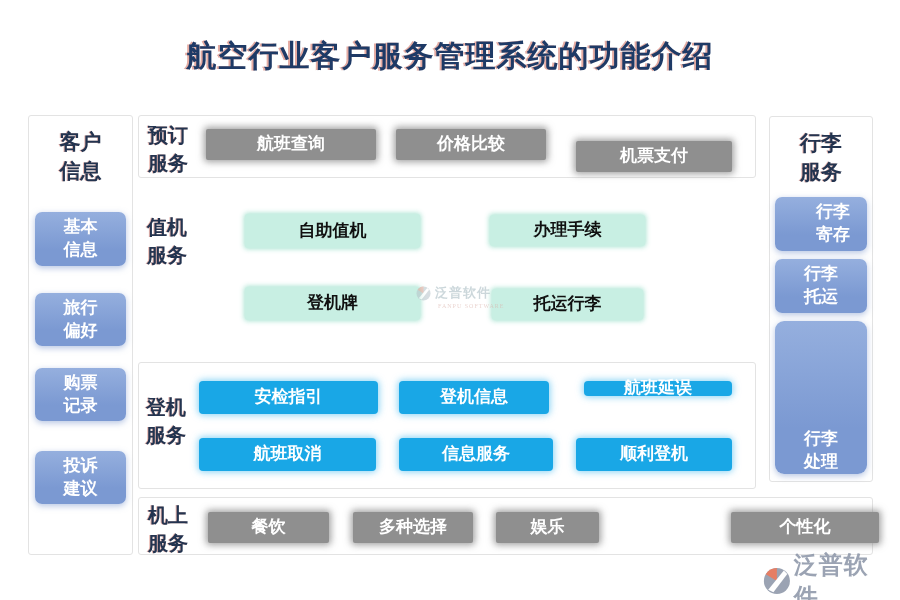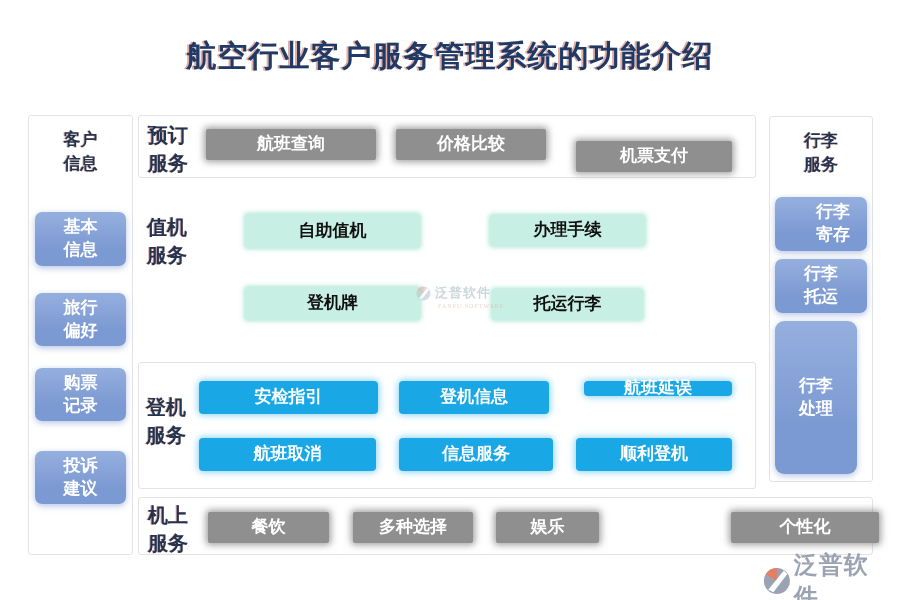--- a/index.html
+++ b/index.html
@@ -10,21 +10,21 @@
   }
   .title {
     position:absolute; left:0; top:36px; width:100%;
     text-align:center; font-size:30px; font-weight:bold; letter-spacing:1px;
     color:var(--c-title,#1e3a66);
     text-shadow:-2px 0 0 rgba(198,70,50,0.45);
   }
   .box { position:absolute; border:1px solid var(--c-border,#e3e3e3); border-radius:3px; background:#fff; }
   .noborder { position:absolute; }
   .panel-header {
-    margin-top:12px; text-align:center; font-size:17px; font-weight:bold;
+    margin-top:12px; text-align:center; font-size:21px; font-weight:bold;
     color:var(--c-label,#233450); line-height:1.4;
     text-shadow:-1px 0 0 rgba(198,70,50,0.4);
   }
   .sec-label {
     position:absolute; font-size:20px; font-weight:bold; color:var(--c-label,#233450);
     line-height:1.4; text-shadow:-1px 0 0 rgba(198,70,50,0.4);
   }
   .w2 { display:block; width:2.3em; margin:0 auto; text-align:center; }
   .node {
     position:absolute; display:flex; align-items:center; justify-content:center;
@@ -88,21 +88,21 @@
   <div class="box" style="left:769px; top:116px; width:104px; height:366px;">
     <div class="panel-header">
         <span class="w2">行李服务</span>
       </div>
     <div class="node side" style="left:5px; top:80px; width:92px; height:54px;padding-left:24px;">
         <span class="w2">行李寄存</span>
       </div>
     <div class="node side" style="left:5px; top:142px; width:92px; height:54px;">
         <span class="w2">行李托运</span>
       </div>
-    <div class="node side tall" style="left:5px; top:204px; width:82px; height:153px;">
+    <div class="node side tall" style="left:5px; top:204px; width:92px; height:153px;align-items:flex-end;">
         <span class="w2">行李处理</span>
       </div>
   </div>
 
   <div class="box" style="left:138px; top:115px; width:618px; height:63px;">
     <div class="sec-label" style="left:6px; top:5px;">
         <span class="w2">预订服务</span>
       </div>
     <div class="node gray" style="left:67px; top:13px; width:170px; height:31px;">
         <span>航班查询</span>

